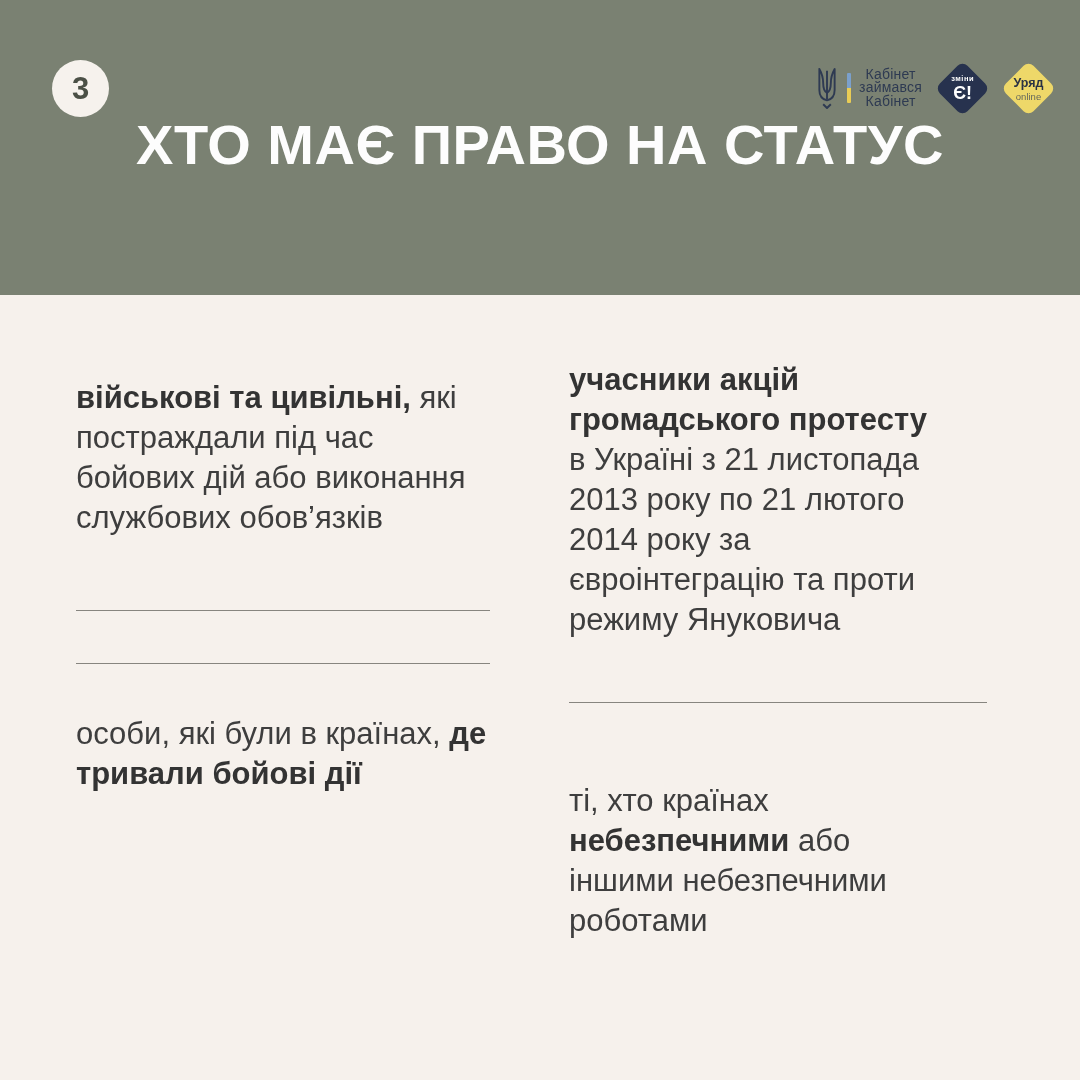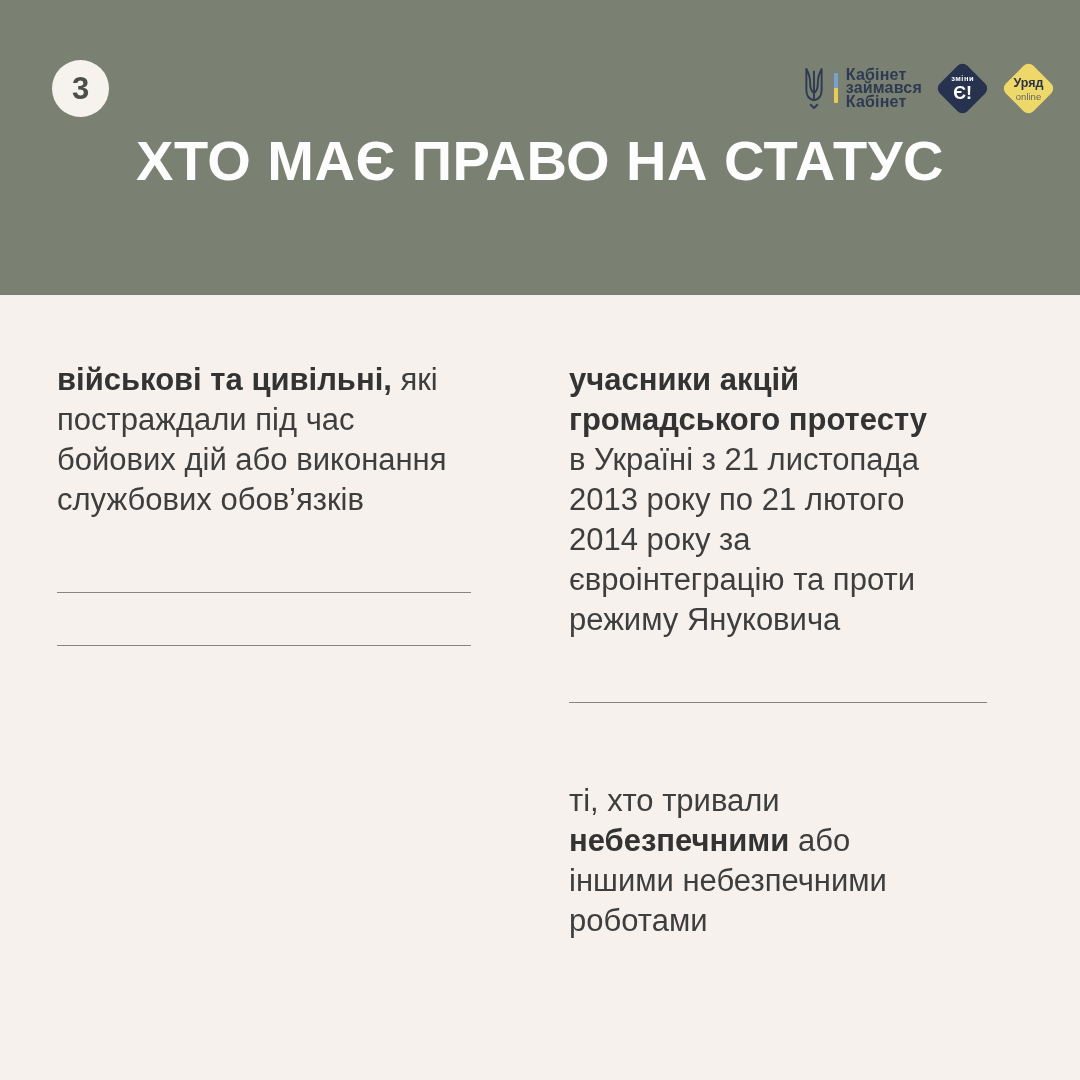--- a/index.html
+++ b/index.html
@@ -33,21 +33,21 @@
     align-items: center;
     justify-content: center;
     font-size: 31px;
     font-weight: 700;
     color: #4b5046;
   }
   .title {
     position: absolute;
     left: 0; right: 0;
     top: 112px;
-    margin: 16px;
+    margin: 0;
     text-align: center;
     font-size: 56px;
     font-weight: 700;
     letter-spacing: 0.5px;
     color: #fdfdfd;
     white-space: nowrap;
   }
 
   
   .logos {
@@ -69,25 +69,26 @@
     display: flex;
     flex-direction: column;
     border-radius: 1px;
     overflow: hidden;
   }
   .fb-blue  { flex: 1; background: var(--flag-blue, #7ba0cc); }
   .fb-yellow{ flex: 1; background: var(--flag-yellow, #e9cc55); }
   .cab-text {
     display: flex;
     flex-direction: column;
-    font-size: 16px;
+    font-size: 14px;
     line-height: 13.5px;
-    font-weight: 700;
+    font-weight: 400;
     color: var(--navy, #2e3a52);
     letter-spacing: 0.2px;
+    align-items: center;
   }
   .diamond {
     width: 39px; height: 39px;
     border-radius: 7px;
     transform: rotate(45deg);
     display: flex;
     align-items: center;
     justify-content: center;
     margin: 0 6px;
   }
@@ -128,21 +129,21 @@
     position: absolute;
     top: 295px; left: 0; right: 0; bottom: 0;
   }
   .col {
     position: absolute;
     top: 65px; 
     font-size: 31px;
     line-height: 40px;
     color: var(--body-text, #3e3e3e);
   }
-  .col-left  { left: 57px;  width: 414px; }
+  .col-left  { left: 76px;  width: 414px; margin-top: 18px; }
   .col-right { left: 569px; width: 418px; }
   .block {
     margin: 0;
     white-space: pre-line;
   }
   .seg-bold { font-weight: 700; color: #333333; }
   .divider {
     height: 0;
     border: none;
     border-top: 1.5px solid #87857f;
@@ -205,30 +206,32 @@
   </header>
 
   <main class="bodyarea">
     <section class="col col-left">
         <p class="block"><span class="seg seg-bold">військові та цивільні,</span><span class="seg"> які
 постраждали під час
 бойових дій або виконання
 службових обов’язків</span></p>
         <div class="divider d0"></div>
         <div class="divider d1"></div>
+        <p class="block"><span class="seg">особи, які були в країнах, </span><span class="seg seg-bold">де
+тривали бойові дії</span></p>
       </section>
     <section class="col col-right">
         <p class="block"><span class="seg seg-bold">учасники акцій
 громадського протесту</span><span class="seg">
 в Україні з 21 листопада
 2013 року по 21 лютого
 2014 року за
 євроінтеграцію та проти
 режиму Януковича</span></p>
         <div class="divider d0"></div>
-        <p class="block"><span class="seg">ті, хто тривали
+        <p class="block"><span class="seg">ті, хто країнах
 </span><span class="seg seg-bold">небезпечними</span><span class="seg"> або
 іншими небезпечними
 роботами</span></p>
       </section>
   </main>
 
 </div>
 
 </body></html>

